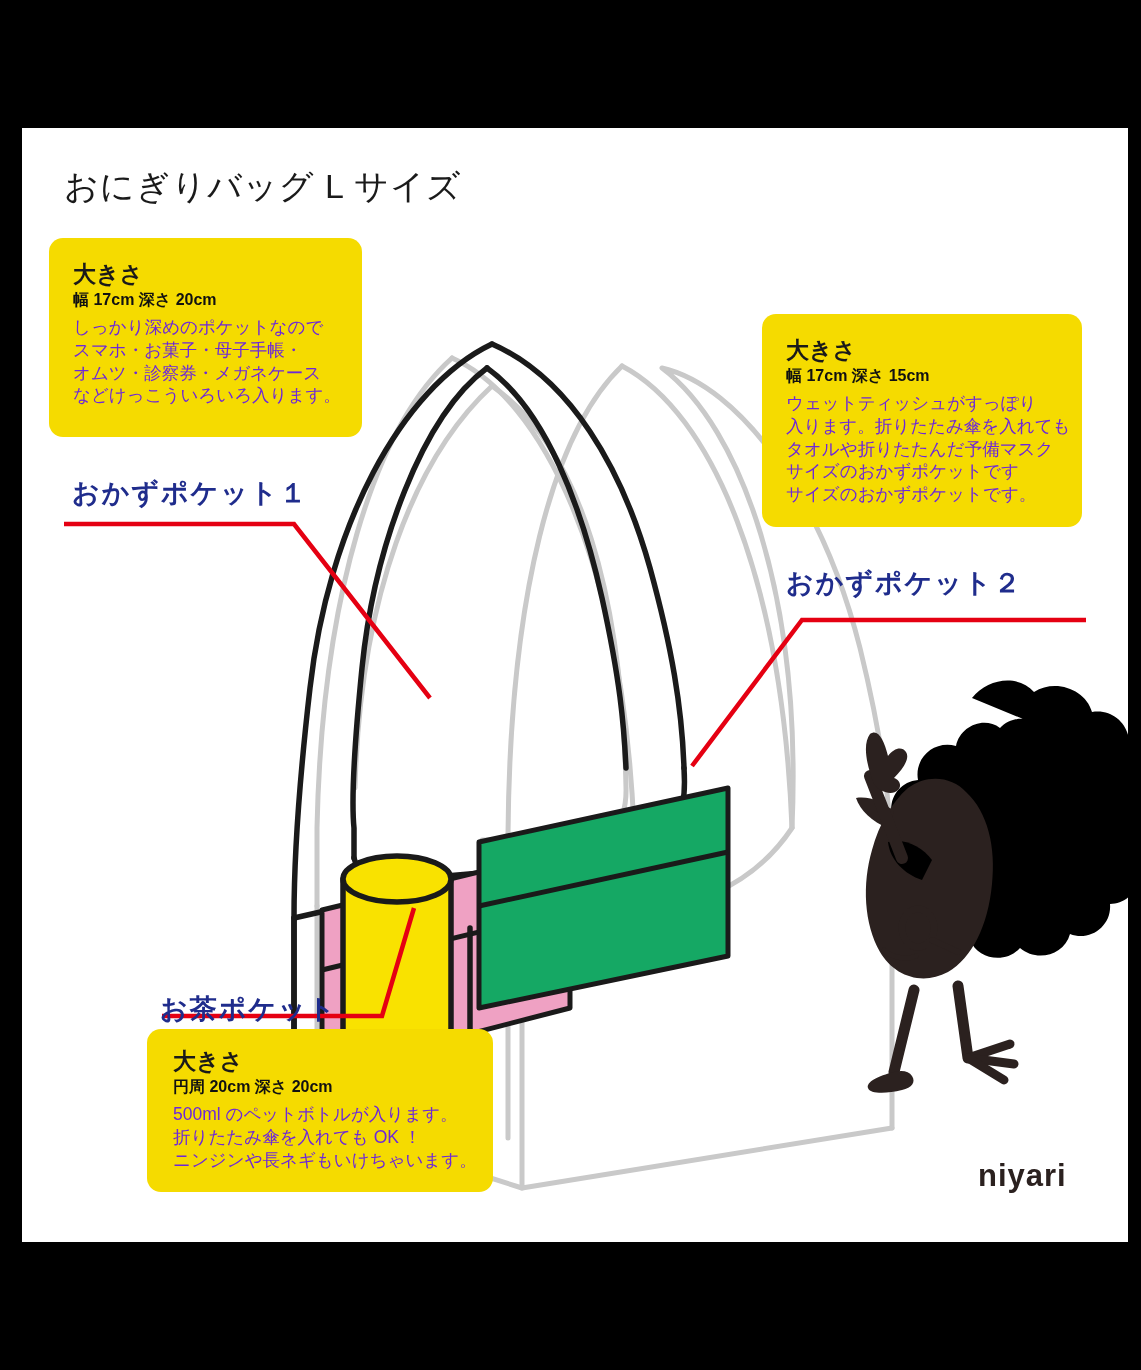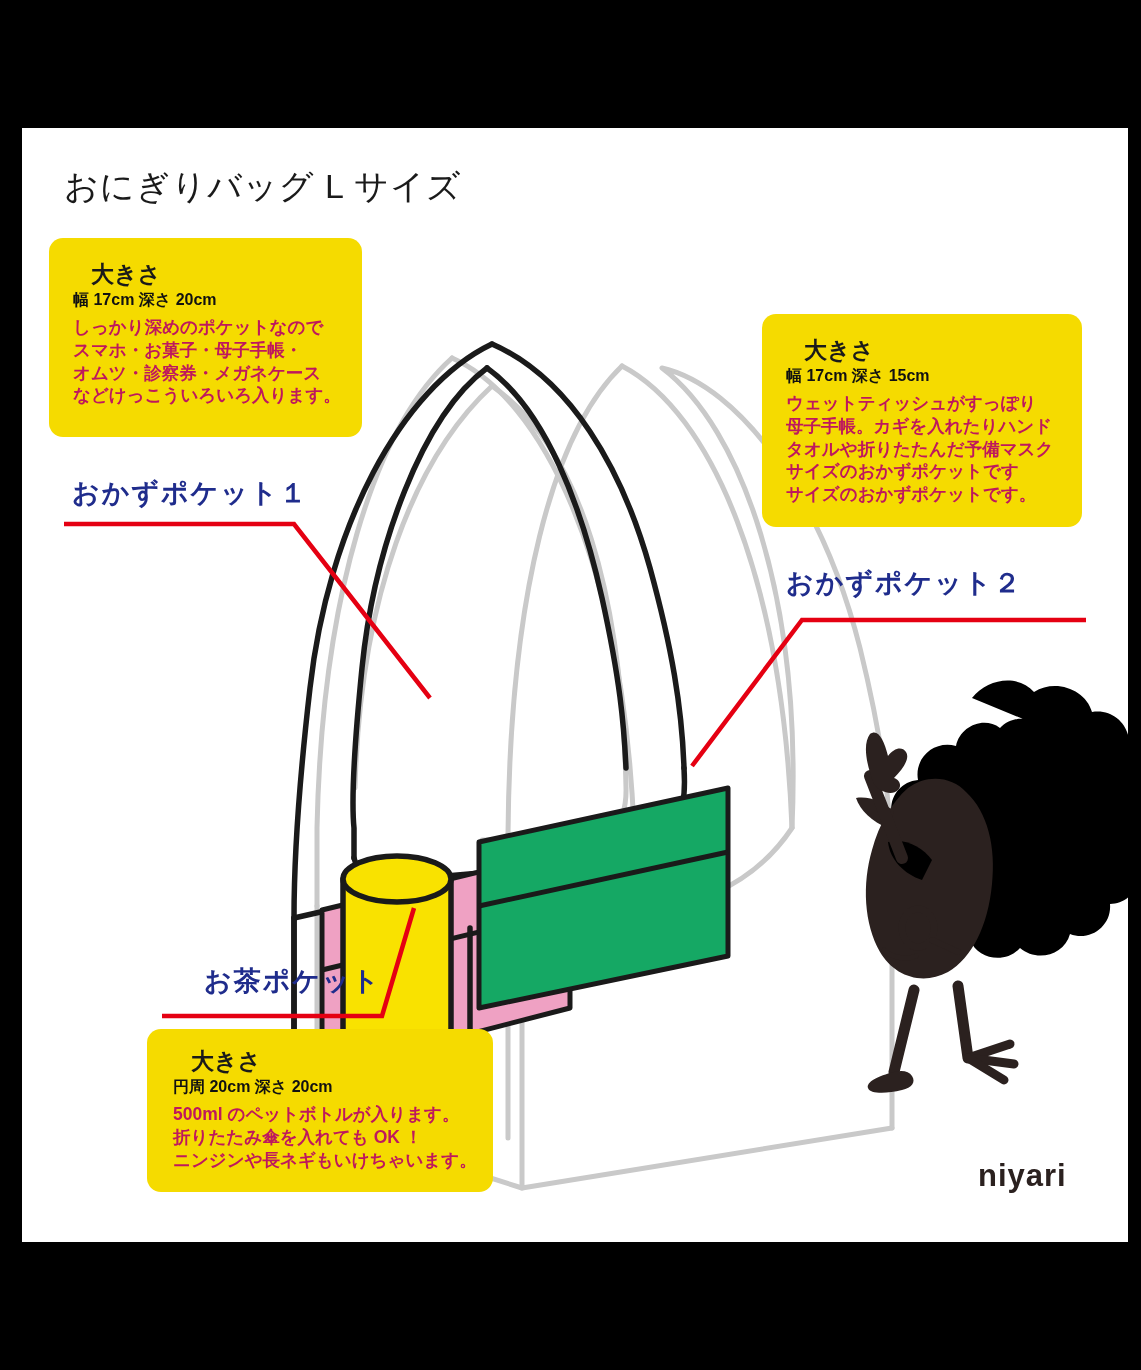--- a/index.html
+++ b/index.html
@@ -26,45 +26,45 @@
 
   
   .ybox{
     position:absolute;
     background:#F5DB00;
     border-radius:14px;
     box-sizing:border-box;
   }
   .ybox .hd{
     font-size:23px;font-weight:700;color:#1a1a1a;
-    line-height:1.28;white-space:nowrap;margin-left:18px;
+    line-height:1.28;white-space:nowrap;
   }
   .ybox .dim{
     font-size:16px;font-weight:700;color:#111;
     line-height:1.3;white-space:nowrap;margin-top:1px;
   }
   .ybox .body{
-    font-size:17.5px;font-weight:700;color:#be185d;
+    font-size:17.5px;font-weight:400;color:#6d28d9;
     line-height:1.30;margin-top:5px;white-space:nowrap;
   }
   .ybox .body div{white-space:nowrap;}
 
   #box-pocket1{left:27px;top:110px;width:313px;height:199px;padding:22px 0 0 24px;}
   #box-pocket2{left:740px;top:186px;width:320px;height:213px;padding:22px 0 0 24px;}
   #box-tea   {left:125px;top:901px;width:346px;height:163px;padding:18px 0 0 26px;}
 
   
   .blabel{
     position:absolute;
     font-size:27px;font-weight:700;color:#1F2C8C;
     letter-spacing:2px;white-space:nowrap;
   }
   #lbl-p1{left:50px;top:347px;}
   #lbl-p2{left:764px;top:437px;}
-  #lbl-tea{left:138px;top:835px;margin-left:44px;}
+  #lbl-tea{left:138px;top:863px;}
 
   
   #art{position:absolute;left:0;top:0;width:1106px;height:1114px;}
 
   #logo{
     position:absolute;left:956px;top:1030px;
     font-size:31px;font-weight:700;color:#2B211F;
     letter-spacing:1px;
     text-align:center;
   }
@@ -213,21 +213,21 @@
         <div>オムツ・診察券・メガネケース</div>
         <div>などけっこういろいろ入ります。</div>
       </div>
     </div>
 
     <div class="ybox" id="box-pocket2">
       <div class="hd">大きさ</div>
       <div class="dim">幅 17cm 深さ 15cm</div>
       <div class="body">
         <div>ウェットティッシュがすっぽり</div>
-        <div>母子手帳。カギを入れたりハンド</div>
+        <div>入ります。折りたたみ傘を入れても</div>
         <div>タオルや折りたたんだ予備マスク</div>
         <div>サイズのおかずポケットです</div>
         <div>サイズのおかずポケットです。</div>
       </div>
     </div>
 
     <div class="ybox" id="box-tea">
       <div class="hd">大きさ</div>
       <div class="dim">円周 20cm 深さ 20cm</div>
       <div class="body">

